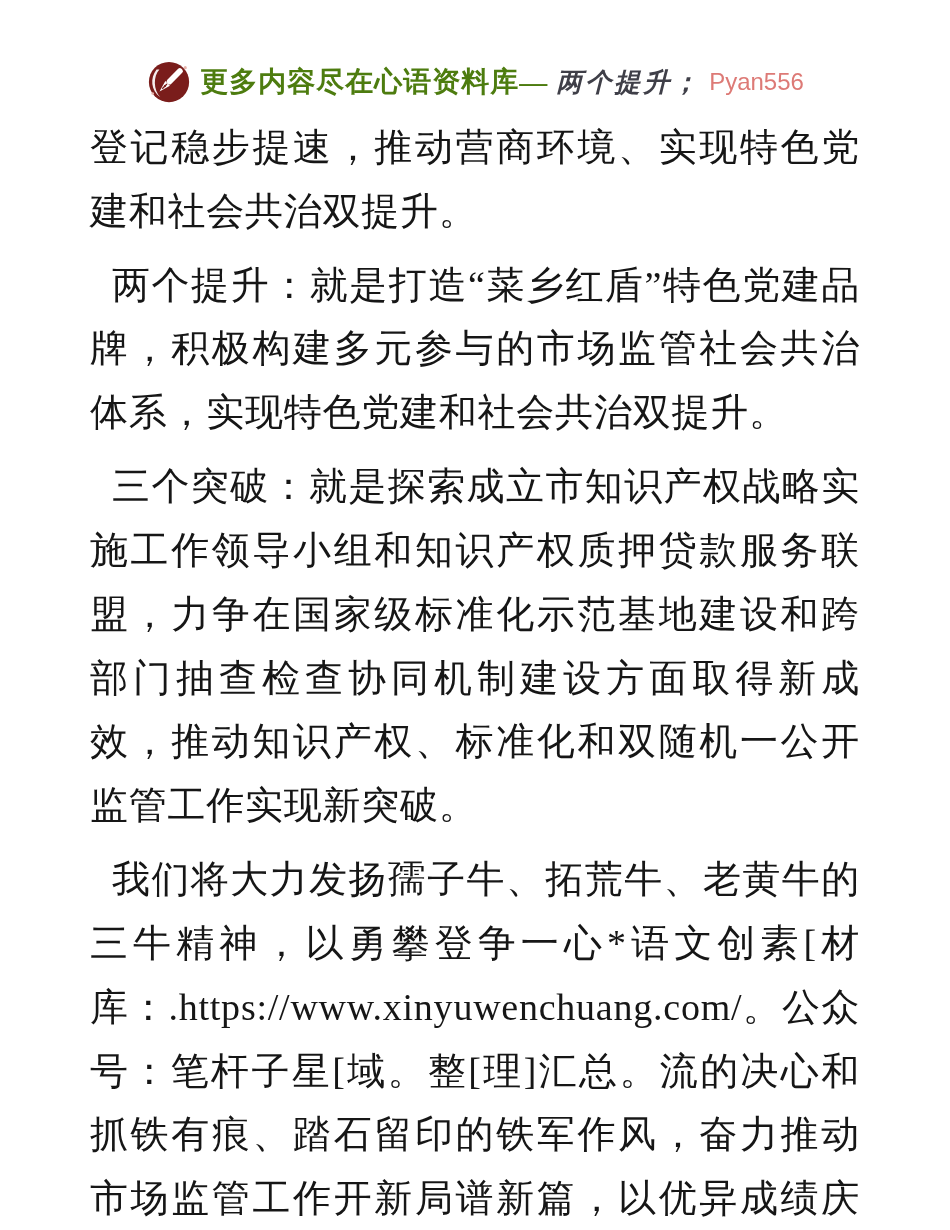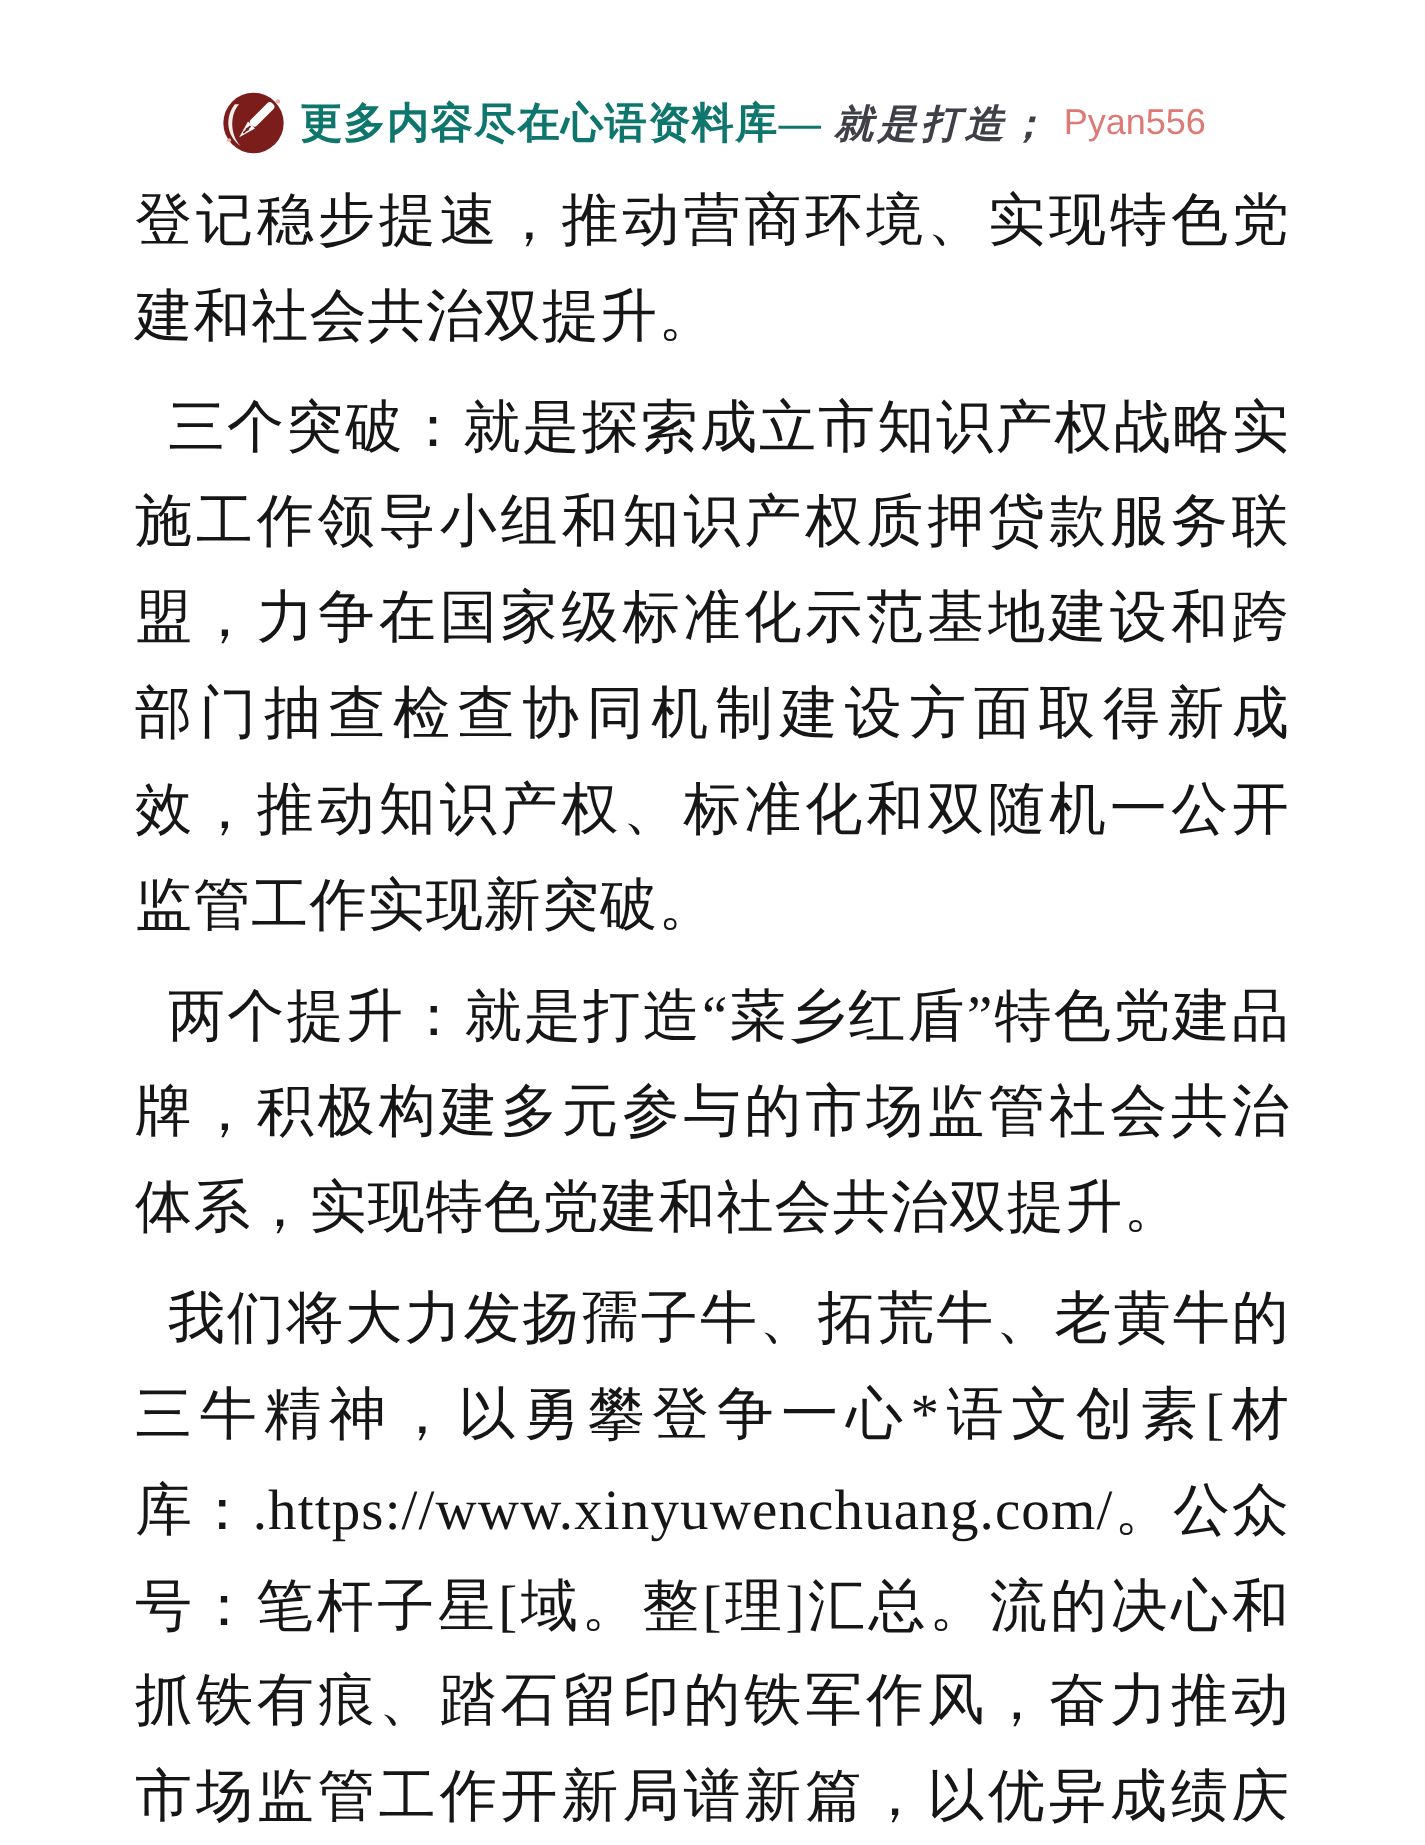--- a/index.html
+++ b/index.html
@@ -29,21 +29,21 @@
     flex: 0 0 auto;
     white-space: nowrap;
   }
   .watermark .logo {
     display: inline-flex;
     width: 46px;
     height: 46px;
     flex: 0 0 auto;
   }
   .watermark .brand {
-    color: #0f766e;
+    color: #4d7c0f;
     font-size: 28px;
     font-weight: bold;
     font-family: "Liberation Serif", serif;
     letter-spacing: 1px;
   }
   .watermark .wechat-label {
     color: #3f3f48;
     font-size: 26px;
     font-style: italic;
     font-weight: bold;
@@ -87,24 +87,24 @@
           <rect x="21" y="5" width="6" height="21" rx="2.5" fill="#ffffff"></rect>
           <path d="M20.6 26 L27.4 26 L24 38 Z" fill="#ffffff"></path>
           <line x1="24" y1="27" x2="24" y2="34" stroke="#7a1d1b" stroke-width="1.3"></line>
           <circle cx="24" cy="30" r="1.1" fill="#7a1d1b"></circle>
         </g>
         <circle cx="41" cy="9" r="1.6" fill="#e6b4ac"></circle>
         <circle cx="7" cy="36" r="1.4" fill="#e6b4ac"></circle>
       </svg>
     </span>
     <span class="brand">更多内容尽在心语资料库—</span>
-    <span class="wechat-label">就是打造；</span>
+    <span class="wechat-label">两个提升；</span>
     <span class="wechat-id">Pyan556</span>
   </div>
 
   <div class="doc-body">
     <p>登记稳步提速，推动营商环境、实现特色党建和社会共治双提升。</p>
+    <p class="indent">两个提升：就是打造“菜乡红盾”特色党建品牌，积极构建多元参与的市场监管社会共治体系，实现特色党建和社会共治双提升。</p>
     <p class="indent">三个突破：就是探索成立市知识产权战略实施工作领导小组和知识产权质押贷款服务联盟，力争在国家级标准化示范基地建设和跨部门抽查检查协同机制建设方面取得新成效，推动知识产权、标准化和双随机一公开监管工作实现新突破。</p>
-    <p class="indent">两个提升：就是打造“菜乡红盾”特色党建品牌，积极构建多元参与的市场监管社会共治体系，实现特色党建和社会共治双提升。</p>
     <p class="indent">我们将大力发扬孺子牛、拓荒牛、老黄牛的三牛精神，以勇攀登争一心*语文创素[材库：.https://www.xinyuwenchuang.com/。公众号：笔杆子星[域。整[理]汇总。流的决心和抓铁有痕、踏石留印的铁军作风，奋力推动市场监管工作开新局谱新篇，以优异成绩庆祝建党100心—语</p>
   </div>
 
 </div>
 
 </body></html>

